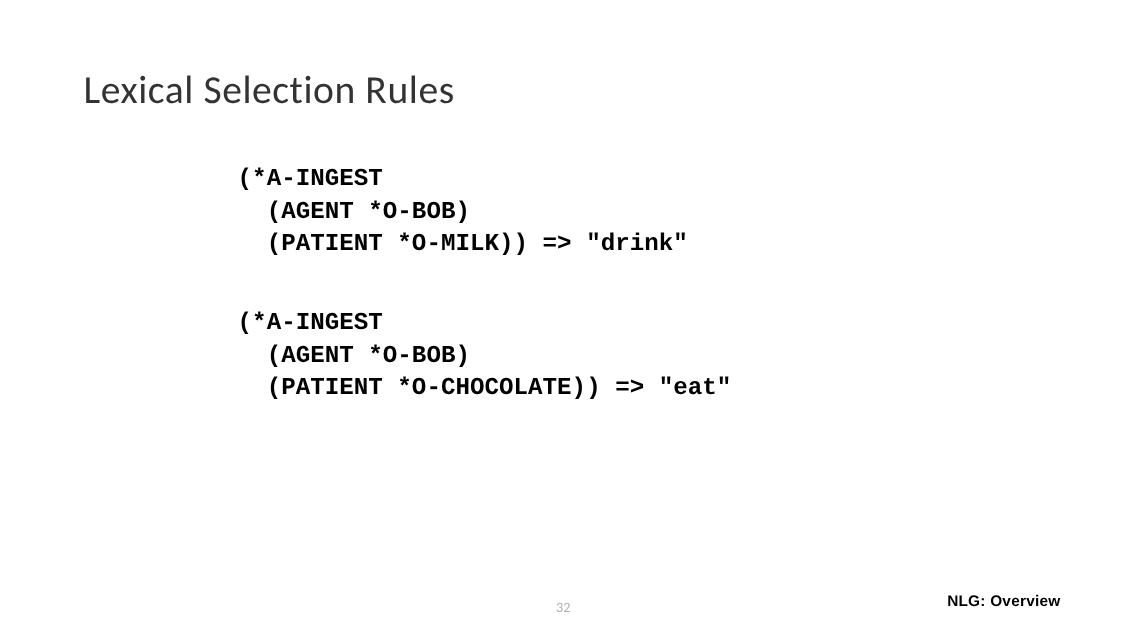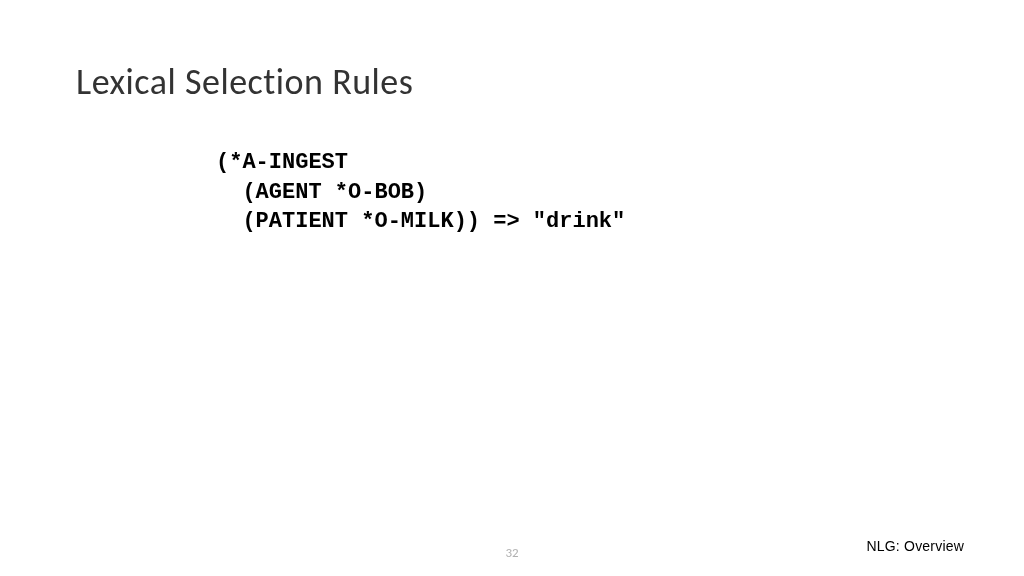--- a/index.html
+++ b/index.html
@@ -38,21 +38,21 @@
       white-space: pre;
     }
     .code-block + .code-block {
       margin-top: 42px;
     }
     .footer-label {
       position: absolute;
       right: 60px;
       bottom: 22px;
       font-family: Arial, sans-serif;
-      font-weight: 400;
+      font-weight: 700;
       font-size: 14px;
       color: #000000;
       letter-spacing: 0.2px;
     }
     .page-number {
       position: absolute;
       left: 50%;
       transform: translateX(-50%);
       bottom: 16px;
       font-size: 13px;
@@ -62,16 +62,19 @@
 </head>
 <body>
 
 <div class="slide">
   <h1 class="title">Lexical Selection Rules</h1>
 
   <div class="code-block"><span>(*A-INGEST</span>
 <span>  (AGENT *O-BOB)</span>
 <span>  (PATIENT *O-MILK)) =&gt; "drink"</span></div>
 
+  <div class="code-block"><span>(*A-INGEST</span>
+<span>  (AGENT *O-BOB)</span>
+<span>  (PATIENT *O-CHOCOLATE)) =&gt; "eat"</span></div>
 
   <div class="footer-label">NLG: Overview</div>
   <div class="page-number">32</div>
 </div>
 
 </body></html>

